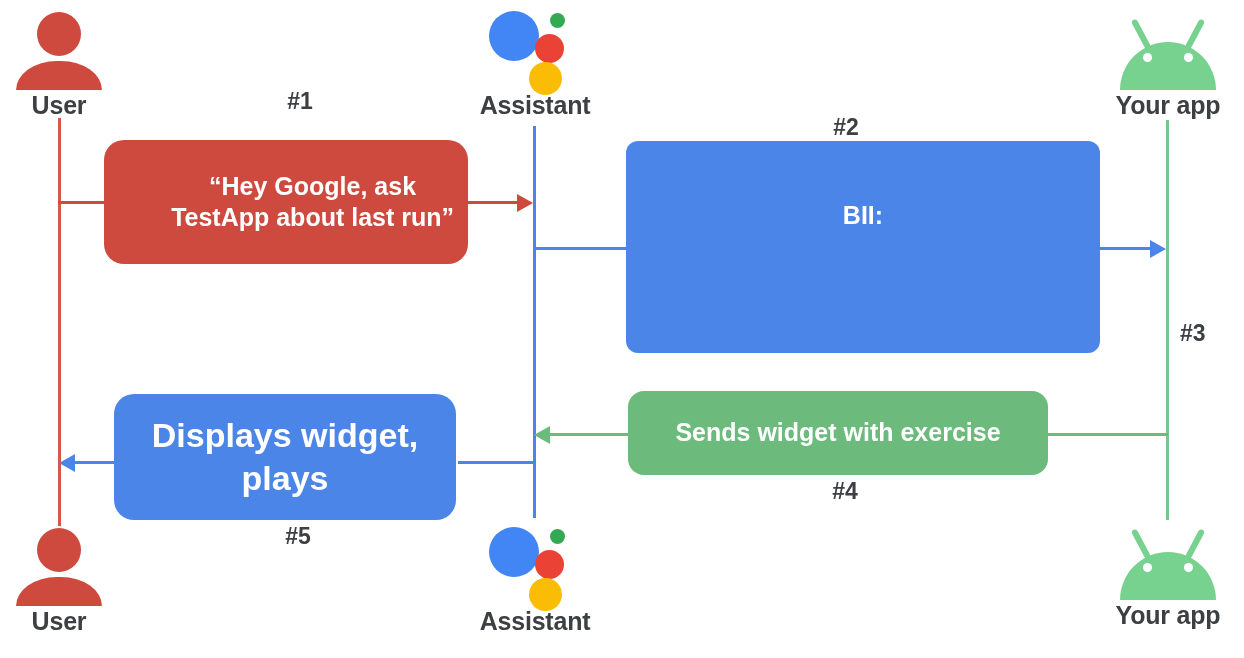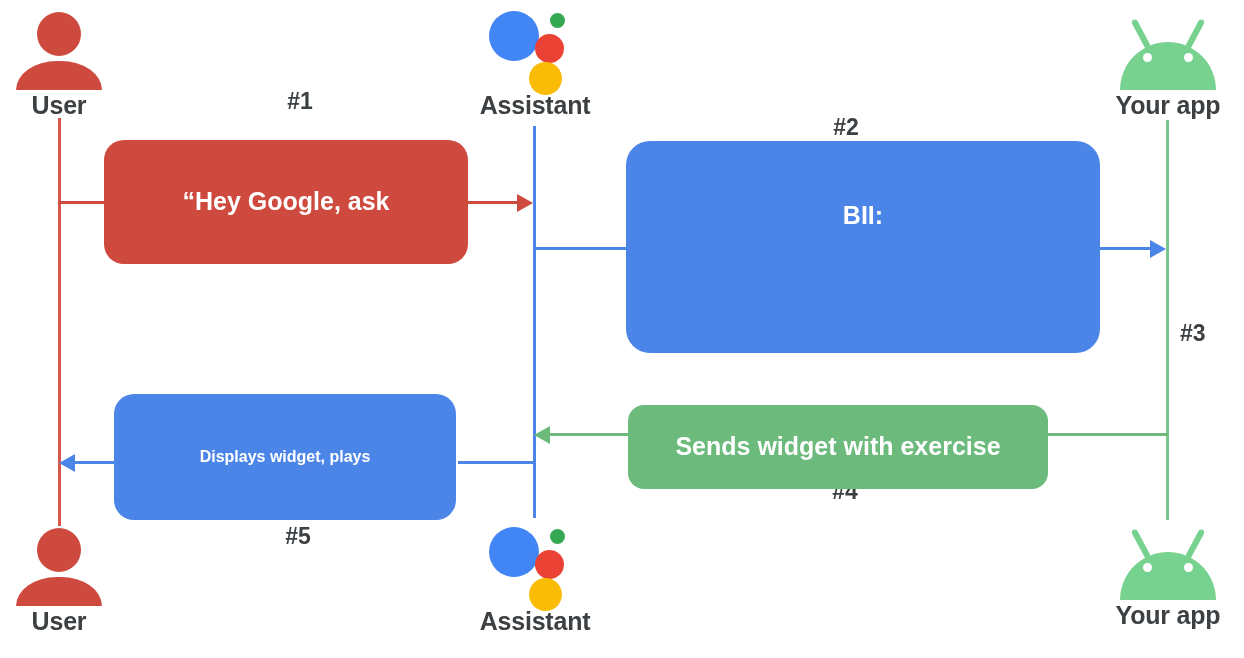--- a/index.html
+++ b/index.html
@@ -124,23 +124,23 @@
     align-items: center;
     justify-content: center;
     text-align: center;
     border-radius: 18px;
     color: #ffffff;
     font-weight: bold;
     line-height: 1.26;
     box-sizing: border-box;
     padding: 6px 14px;
   }
-  .msgbox.red   { background: #CE4A3E; }
+  .msgbox.red   { background: #CE4A3E; justify-content: flex-end; }
   .msgbox.blue  { background: #4C85E8; }
-  .msgbox.green { background: #6CBB7D; margin-top: 14px; }
+  .msgbox.green { background: #6CBB7D; }
 
   
   .step {
     position: absolute;
     font-size: 23px;
     font-weight: bold;
     color: #3C4043;
     text-align: center;
     white-space: nowrap;
   }
@@ -219,30 +219,31 @@
   </div>
 
   <div class="step" style="left:230px; top:88px; width:140px;">#1</div>
 
   <div class="conn red" style="left:58px;  top:201px; width:460px;"></div>
   <div class="arrowhead right-red" style="left:517px; top:194px;"></div>
 
   <div class="msgbox red" style="left:104px; top:140px; width:364px; height:124px; font-size:25px; border-radius:20px;">
     <span>
       <span>“Hey Google, ask</span><br>
+      <span>TestApp about last run”</span>
     </span>
   </div>
 
   <div class="step" style="left:776px; top:114px; width:140px;">#2</div>
 
   <div class="conn blue" style="left:533px; top:247px; width:96px;"></div>
   <div class="conn blue" style="left:1098px;top:247px; width:54px;"></div>
   <div class="arrowhead right-blue" style="left:1150px; top:240px;"></div>
 
-  <div class="msgbox blue" style="left:626px; top:141px; width:474px; height:212px; font-size:25px; border-radius:24px;">
+  <div class="msgbox blue" style="left:626px; top:141px; width:474px; height:212px; font-size:25px; border-radius:12px;">
     <span>
       <span>BII:</span><br>
       <br>
       <br>
     </span>
   </div>
 
   <div class="step" style="left:1180px; top:320px; width:60px; text-align:left;">#3</div>
 
   <div class="step" style="left:790px; top:478px; width:110px;">#4</div>
@@ -256,21 +257,21 @@
       <span>Sends widget with exercise</span><br>
     </span>
   </div>
 
   <div class="step" style="left:228px; top:523px; width:140px;">#5</div>
 
   <div class="conn blue" style="left:458px; top:461px; width:78px;"></div>
   <div class="conn blue" style="left:74px;  top:461px; width:46px;"></div>
   <div class="arrowhead left-blue" style="left:59px; top:454px;"></div>
 
-  <div class="msgbox blue" style="left:114px; top:394px; width:342px; height:126px; font-size:16px; border-radius:20px;">
+  <div class="msgbox blue" style="left:114px; top:394px; width:342px; height:126px; font-size:34px; border-radius:20px;">
     <span>
       <span>Displays widget, plays</span><br>
     </span>
   </div>
 
   <div class="actor" style="left:-21px; top:528px;">
     <div class="user-icon">
       <div class="user-head"></div>
       <div class="user-body"></div>
     </div>

